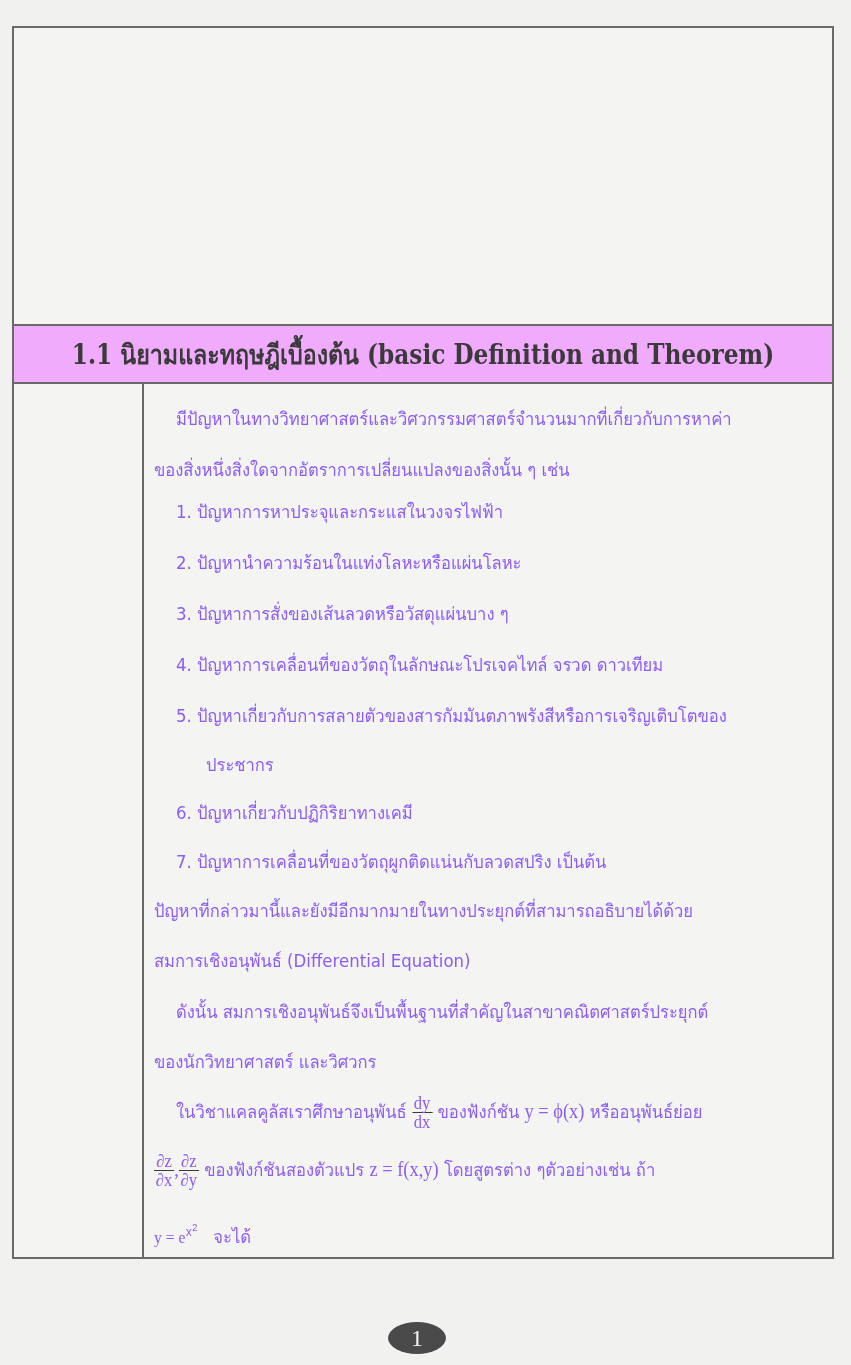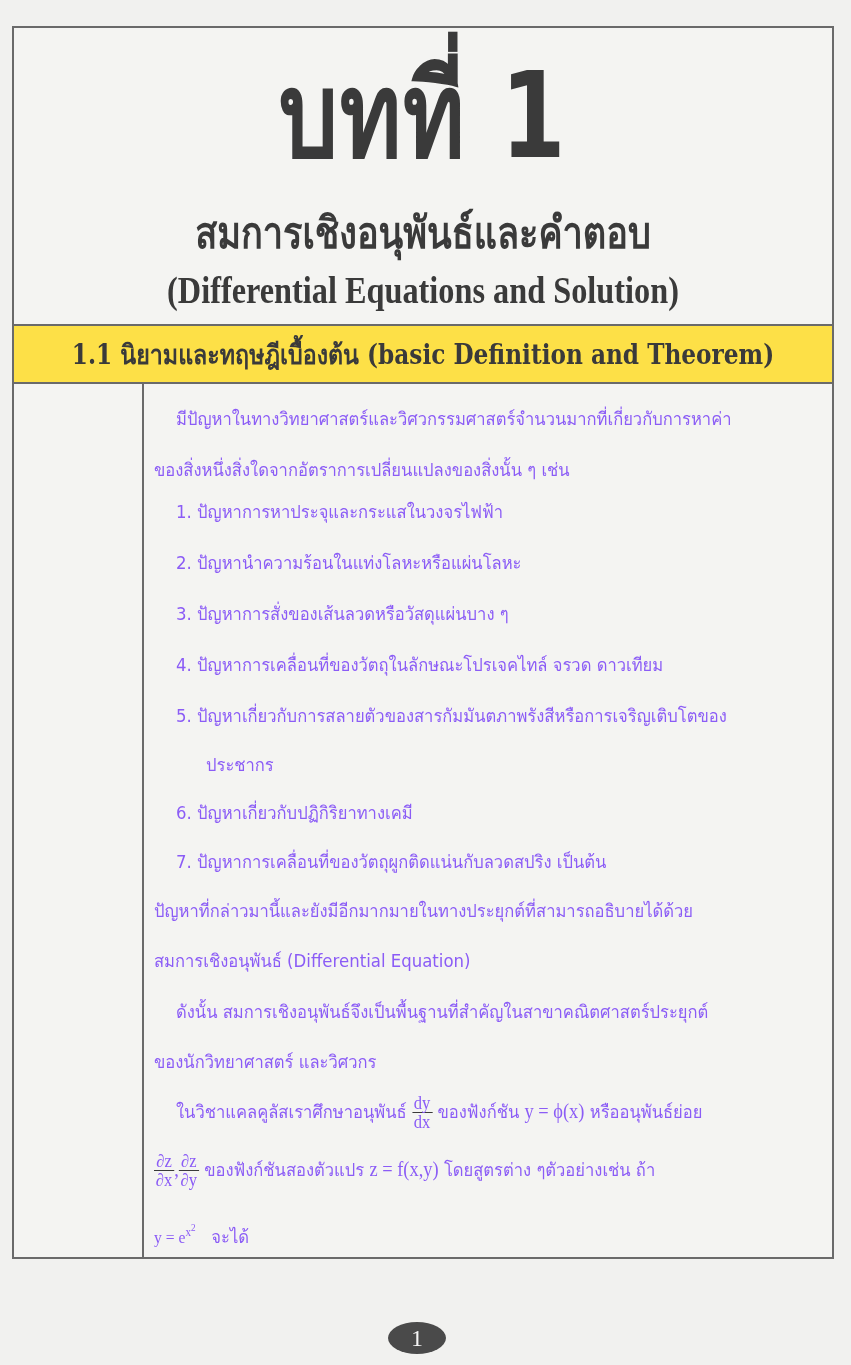--- a/index.html
+++ b/index.html
@@ -26,21 +26,21 @@
     font-size: 44px; line-height: 50px; color: #3a3a3a;
     transform: scaleX(0.82);
   }
   .subtitle-en {
     position: absolute; left: 0; width: 100%; top: 240px; text-align: center;
     font-weight: bold; font-size: 38px; line-height: 44px; color: #3a3a3a;
     transform: scaleX(0.85);
   }
   .section-band {
     position: absolute; left: 0; top: 296px; width: 100%; height: 60px;
-    background: #fde047; border-top: 2px solid #6a6a6a; border-bottom: 2px solid #6a6a6a;
+    background: #f0abfc; border-top: 2px solid #6a6a6a; border-bottom: 2px solid #6a6a6a;
     box-sizing: border-box;
   }
   .section-title {
     position: absolute; left: 0; width: 100%; top: 10px; text-align: center;
     font-weight: bold; font-size: 27px; line-height: 38px; color: #3a3a3a;
     font-family: "DejaVu Serif", serif; transform: scaleX(0.86);
   }
   .left-col {
     position: absolute; left: 0; top: 356px; width: 130px; height: 875px;
     border-right: 2px solid #6a6a6a; box-sizing: border-box;
@@ -57,25 +57,20 @@
   .page-num {
     position: absolute; left: 388px; top: 1322px; width: 58px; height: 32px;
     background: #4a4a4a; border-radius: 50%; color: #f4f4f4; text-align: center;
     font-family: "Liberation Serif", serif; font-size: 24px; line-height: 32px;
   }
 </style>
 </head>
 <body>
 
 <div class="frame">
-  <div class="title-area">
-    <div class="chapter">บทที่ 1</div>
-    <div class="subtitle-th">สมการเชิงอนุพันธ์และคำตอบ</div>
-    <div class="subtitle-en">(Differential Equations and Solution)</div>
-  </div>
 
   <div class="section-band">
     <div class="section-title">1.1  นิยามและทฤษฎีเบื้องต้น  (basic Definition and Theorem)</div>
   </div>
 
   <div class="left-col"></div>
 
   <div class="body">
     <div class="line" style="left:30px; top:20px;">มีปัญหาในทางวิทยาศาสตร์และวิศวกรรมศาสตร์จำนวนมากที่เกี่ยวกับการหาค่า</div>
     <div class="line" style="left:8px; top:71px;">ของสิ่งหนึ่งสิ่งใดจากอัตราการเปลี่ยนแปลงของสิ่งนั้น ๆ เช่น</div>
@@ -103,19 +98,19 @@
     </div>
 
     <div class="line" style="left:8px; top:768px;">
       <span class="frac"><span class="num">∂z</span><span class="den">∂x</span></span><span class="math">,</span><span class="frac"><span class="num">∂z</span><span class="den">∂y</span></span>
       <span>ของฟังก์ชันสองตัวแปร</span>
       <span class="math">z =  f(x,y)</span>
       <span>โดยสูตรต่าง ๆตัวอย่างเช่น ถ้า</span>
     </div>
 
     <div class="line" style="left:8px; top:838px;">
-      <span class="math" style="font-size:17px;">y = e</span><sup class="math" style="font-size:12px;"><span>x</span><sup style="font-size:10px;">2</sup></sup>
+      <span class="math" style="font-size:17px;">y = e</span><sup class="math" style="font-size:12px;font-family:Liberation Mono, monospace;"><span>x</span><sup style="font-size:10px;">2</sup></sup>
       &nbsp;&nbsp;<span>จะได้</span>
     </div>
   </div>
 </div>
 
 <div class="page-num">1</div>
 
 </body></html>

